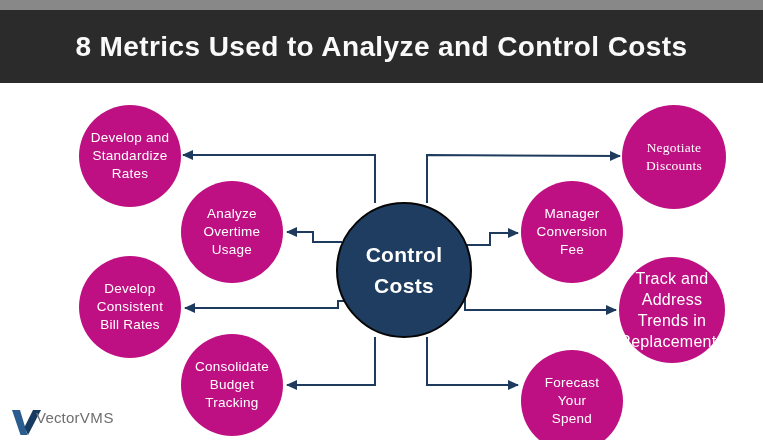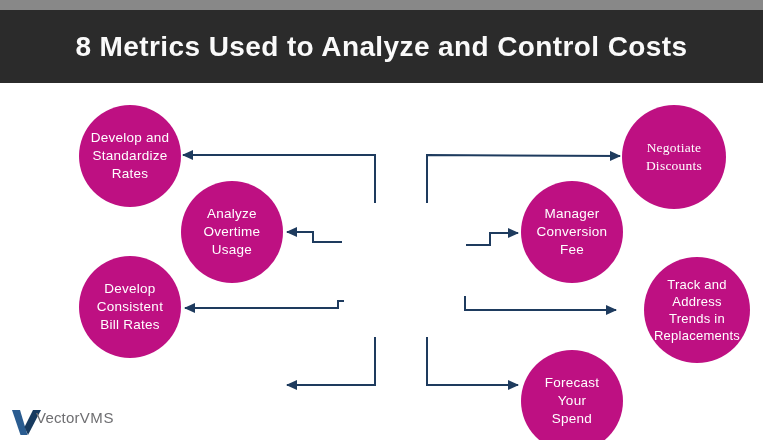--- a/index.html
+++ b/index.html
@@ -70,52 +70,61 @@
       <polyline points="427,193 427,145 620,146" marker-end="url(#arrow)"></polyline>
       <polyline points="342,232 313,232 313,222 287,222" marker-end="url(#arrow)"></polyline>
       <polyline points="466,235 490,235 490,223 518,223" marker-end="url(#arrow)"></polyline>
       <polyline points="344,291 338,291 338,298 185,298" marker-end="url(#arrow)"></polyline>
       <polyline points="465,286 465,300 616,300" marker-end="url(#arrow)"></polyline>
       <polyline points="375,327 375,375 287,375" marker-end="url(#arrow)"></polyline>
       <polyline points="427,327 427,375 518,375" marker-end="url(#arrow)"></polyline>
     </g>
   </svg>
 
+  <div class="node center-node" style="left:336px;top:192px;width:136px;height:136px;">
+    <span>Control
+Costs</span>
+  </div>
 
   <div class="node metric" style="left:79px;top:95px;width:102px;height:102px;">
     <span>Develop and
 Standardize
 Rates</span>
   </div>
 
   <div class="node metric" style="left:181px;top:171px;width:102px;height:102px;text-align:center;">
     <span>Analyze
 Overtime
 Usage</span>
   </div>
 
   <div class="node metric" style="left:79px;top:246px;width:102px;height:102px;">
     <span>Develop
 Consistent
 Bill Rates</span>
   </div>
 
+  <div class="node metric" style="left:181px;top:324px;width:102px;height:102px;">
+    <span>Consolidate
+Budget
+Tracking</span>
+  </div>
 
   <div class="node metric" style="left:622px;top:95px;width:104px;height:104px;font-family:Liberation Serif, serif;">
     <span>Negotiate
 Discounts</span>
   </div>
 
   <div class="node metric" style="left:521px;top:171px;width:102px;height:102px;">
     <span>Manager
 Conversion
 Fee</span>
   </div>
 
-  <div class="node metric" style="left:644px;top:247px;width:106px;height:106px;font-size:13px;">
+  <div class="node metric" style="left:619px;top:247px;width:106px;height:106px;font-size:16px;">
     <span>Track and
 Address
 Trends in
 Replacements</span>
   </div>
 
   <div class="node metric" style="left:521px;top:340px;width:102px;height:102px;">
     <span>Forecast
 Your
 Spend</span>

